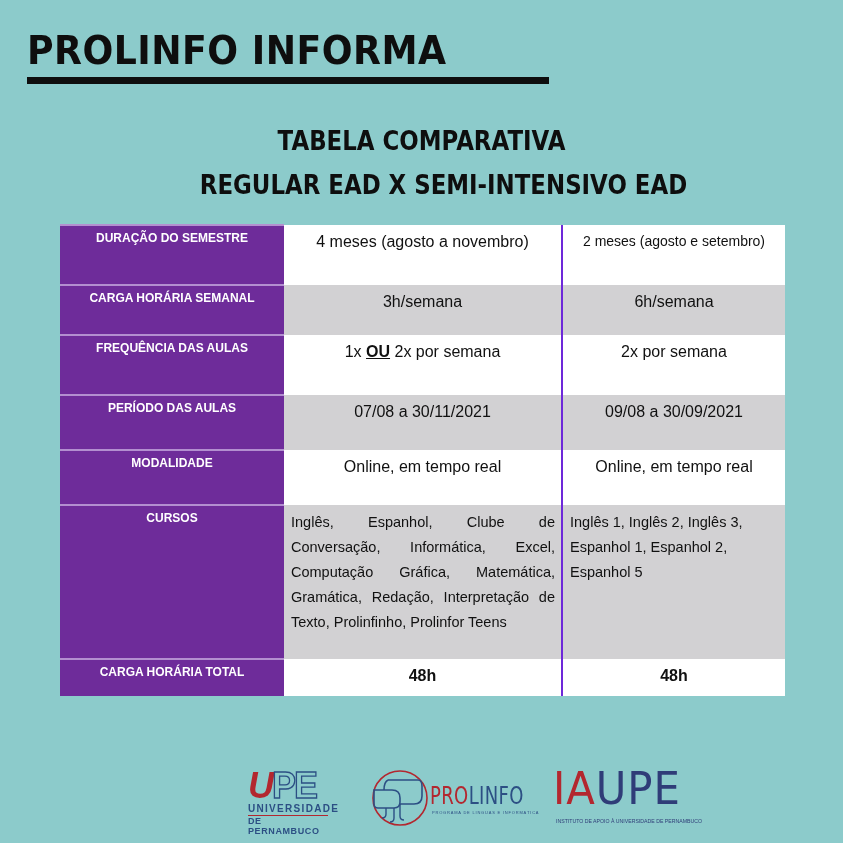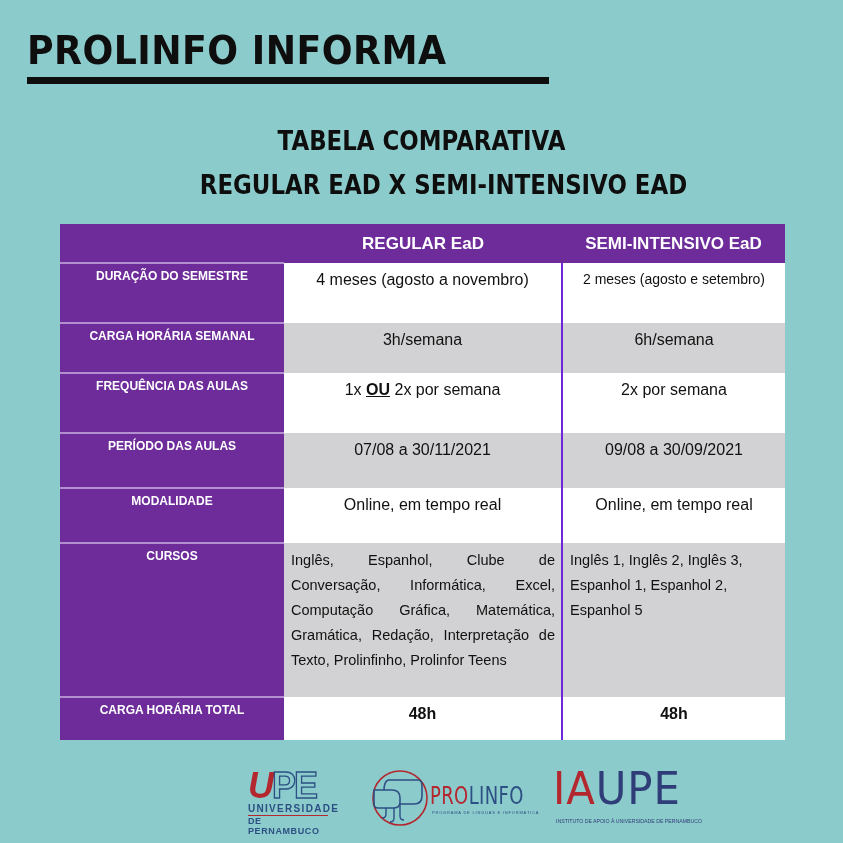--- a/index.html
+++ b/index.html
@@ -50,25 +50,20 @@
 <div class="sub sub1">TABELA COMPARATIVA</div>
 <div class="sub sub2">REGULAR EAD X SEMI-INTENSIVO EAD</div>
 
 <table class="cmp">
   <colgroup>
       <col style="width:224px">
       <col style="width:278px">
       <col style="width:223px">
     </colgroup>
   <tbody>
-      <tr class="head" style="height:39px">
-    <td></td>
-    <td>REGULAR EaD</td>
-    <td>SEMI-INTENSIVO EaD</td>
-  </tr>
   <tr class="white" style="height:60px">
     <td class="label">DURAÇÃO DO SEMESTRE</td>
     <td class="val">4 meses (agosto a novembro)</td>
     <td class="val col2 small">2 meses (agosto e setembro)</td>
   </tr>
   <tr class="grey" style="height:50px">
     <td class="label">CARGA HORÁRIA SEMANAL</td>
     <td class="val">3h/semana</td>
     <td class="val col2">6h/semana</td>
   </tr>
@@ -85,21 +80,21 @@
   <tr class="white" style="height:55px">
     <td class="label">MODALIDADE</td>
     <td class="val">Online, em tempo real</td>
     <td class="val col2">Online, em tempo real</td>
   </tr>
   <tr class="grey" style="height:154px">
     <td class="label">CURSOS</td>
     <td class="val courses">Inglês, Espanhol, Clube de Conversação, Informática, Excel, Computação Gráfica, Matemática, Gramática, Redação, Interpretação de Texto, Prolinfinho, Prolinfor Teens</td>
     <td class="val col2 courses2">Inglês 1, Inglês 2, Inglês 3, Espanhol 1, Espanhol 2, Espanhol 5</td>
   </tr>
-  <tr class="white" style="height:43px">
+  <tr class="white" style="height:37px">
     <td class="label">CARGA HORÁRIA TOTAL</td>
     <td class="val total">48h</td>
     <td class="val col2 total">48h</td>
   </tr>
 </tbody>
   </table>
 
 <div class="logos">
   <div class="logo upe-logo">
     <div class="upe-mark"><span class="u1">U</span><span class="pe">PE</span></div>

